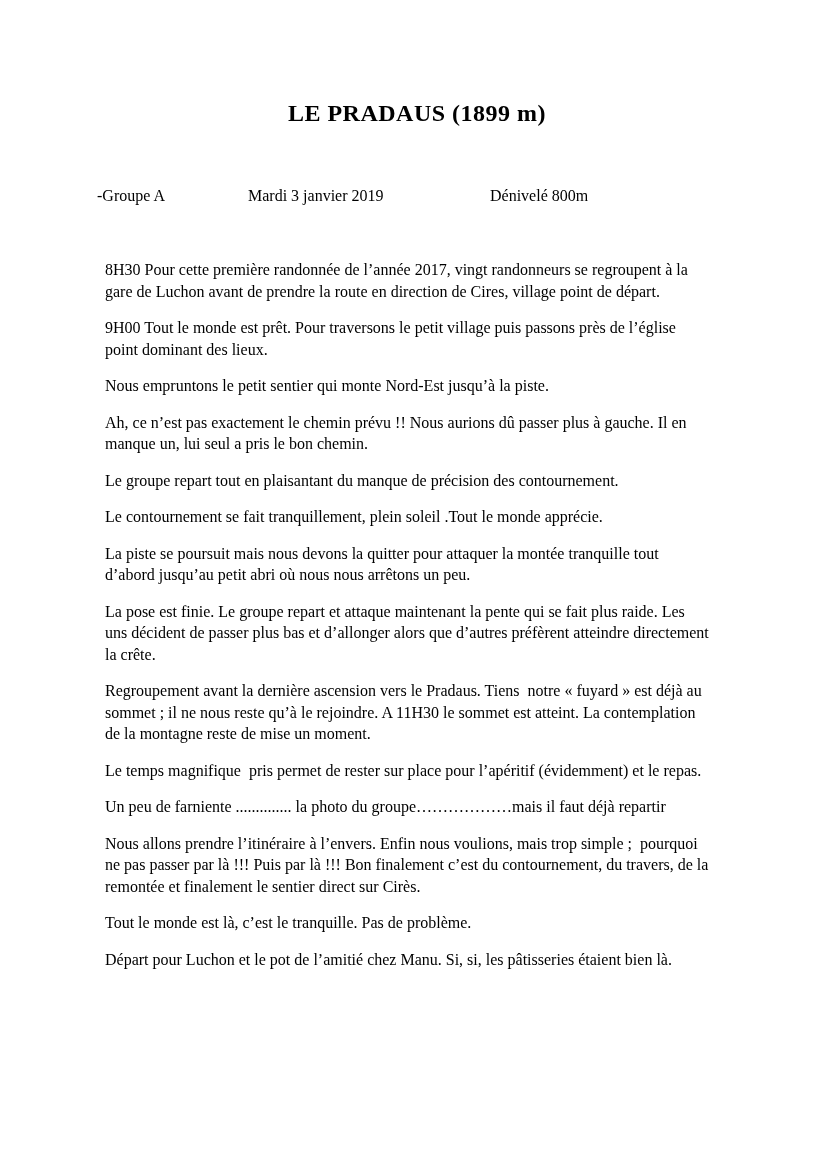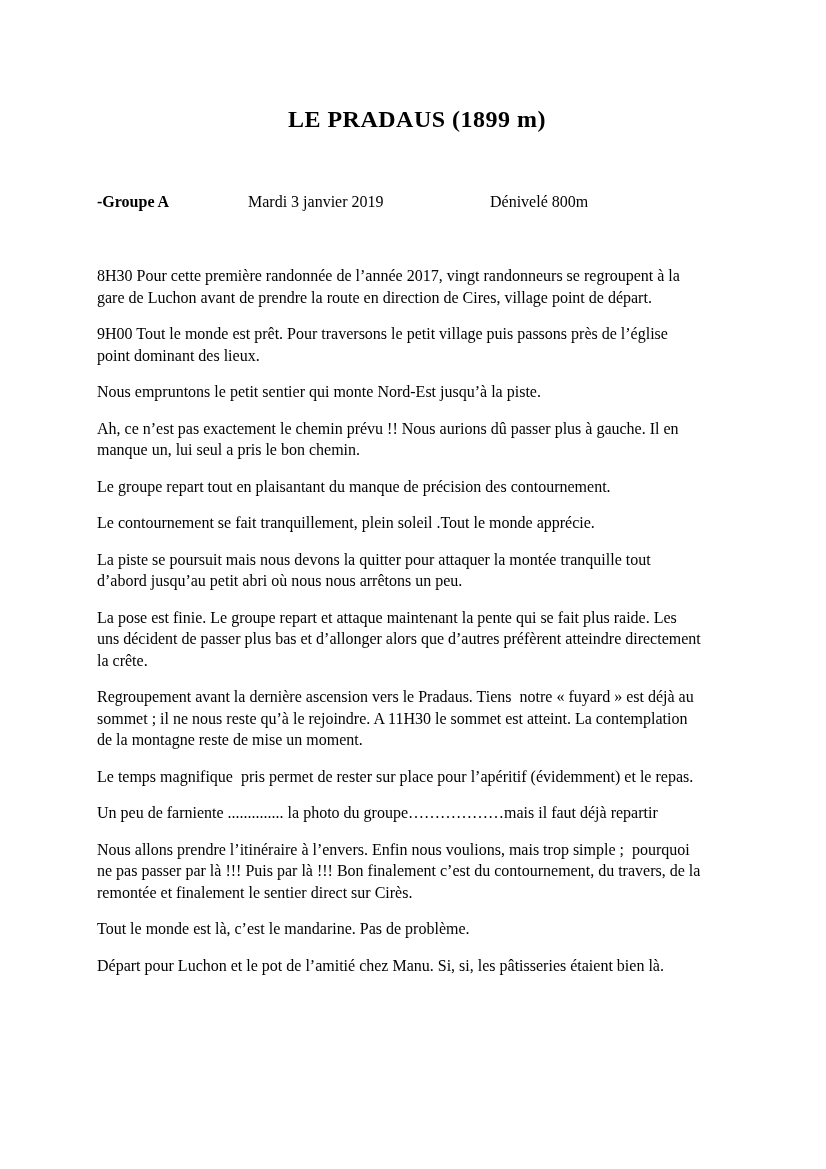--- a/index.html
+++ b/index.html
@@ -13,21 +13,21 @@
     width: 826px;
     height: 1169px;
     background: #ffffff;
     overflow: hidden;
     font-family: "Liberation Serif", "DejaVu Serif", serif;
     color: #000000;
   }
   .content {
     position: absolute;
     left: 97px;
-    top: 6px;
+    top: 0;
     width: 655px;
   }
   .doc-title {
     margin: 98px 0 0 0;
     width: 640px;
     text-align: center;
     font-size: 24px;
     line-height: 30px;
     font-weight: bold;
     letter-spacing: 0.5px;
@@ -38,28 +38,28 @@
     margin-top: 57px;
     height: 22px;
     font-size: 16px;
     line-height: 22px;
   }
   .dateline span {
     position: absolute;
     top: 0;
     white-space: pre;
   }
-  .dateline .group     { left: 0; font-weight: bold; }
+  .dateline .group     { left: 0; }
   .dateline .date      { left: 151px; }
   .dateline .elevation { left: 393px; }
   .body-text {
     margin-top: 52px;
   }
   .body-text p {
-    margin: 0 0 15px 0;
+    margin: 0 0 15px 8px;
     font-size: 16px;
     line-height: 21.5px;
     white-space: pre-wrap;
   }
 </style>
 </head>
 <body>
 
 <div class="page">
   <div class="content">
@@ -88,18 +88,18 @@
 uns décident de passer plus bas et d’allonger alors que d’autres préfèrent atteindre directement
 la crête.</p>
       <p>Regroupement avant la dernière ascension vers le Pradaus. Tiens  notre « fuyard » est déjà au
 sommet ; il ne nous reste qu’à le rejoindre. A 11H30 le sommet est atteint. La contemplation
 de la montagne reste de mise un moment.</p>
       <p>Le temps magnifique  pris permet de rester sur place pour l’apéritif (évidemment) et le repas.</p>
       <p>Un peu de farniente .............. la photo du groupe………………mais il faut déjà repartir</p>
       <p>Nous allons prendre l’itinéraire à l’envers. Enfin nous voulions, mais trop simple ;  pourquoi
 ne pas passer par là !!! Puis par là !!! Bon finalement c’est du contournement, du travers, de la
 remontée et finalement le sentier direct sur Cirès.</p>
-      <p>Tout le monde est là, c’est le mandarine. Pas de problème.</p>
+      <p>Tout le monde est là, c’est le tranquille. Pas de problème.</p>
       <p>Départ pour Luchon et le pot de l’amitié chez Manu. Si, si, les pâtisseries étaient bien là.</p>
     </div>
 
   </div>
 </div>
 
 </body></html>

